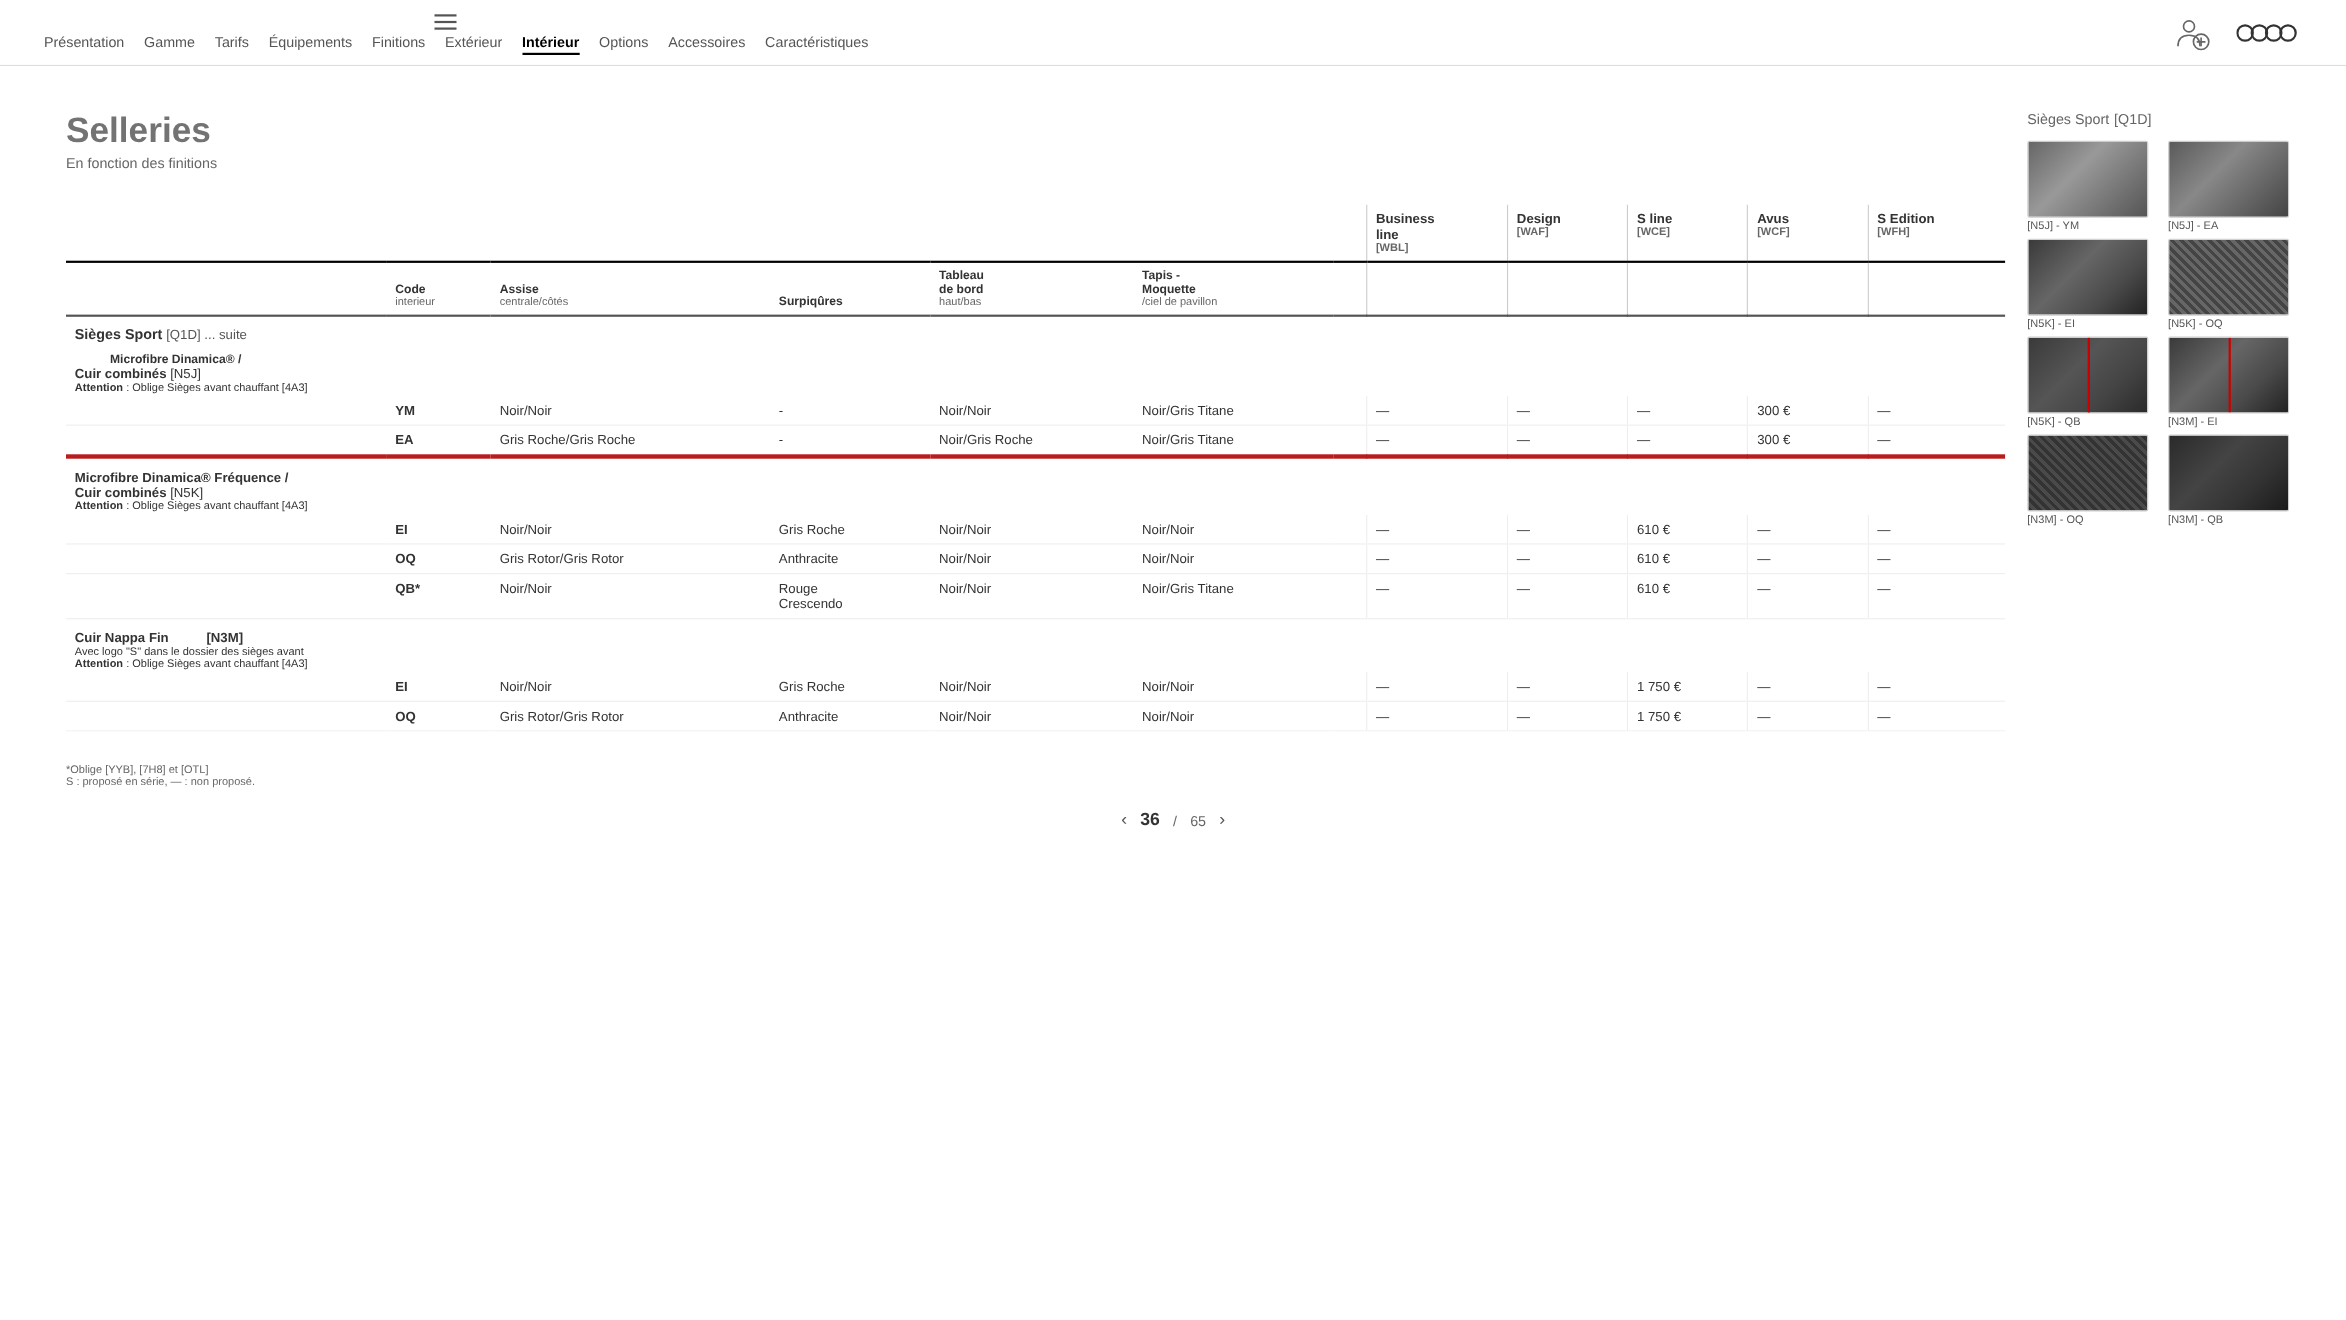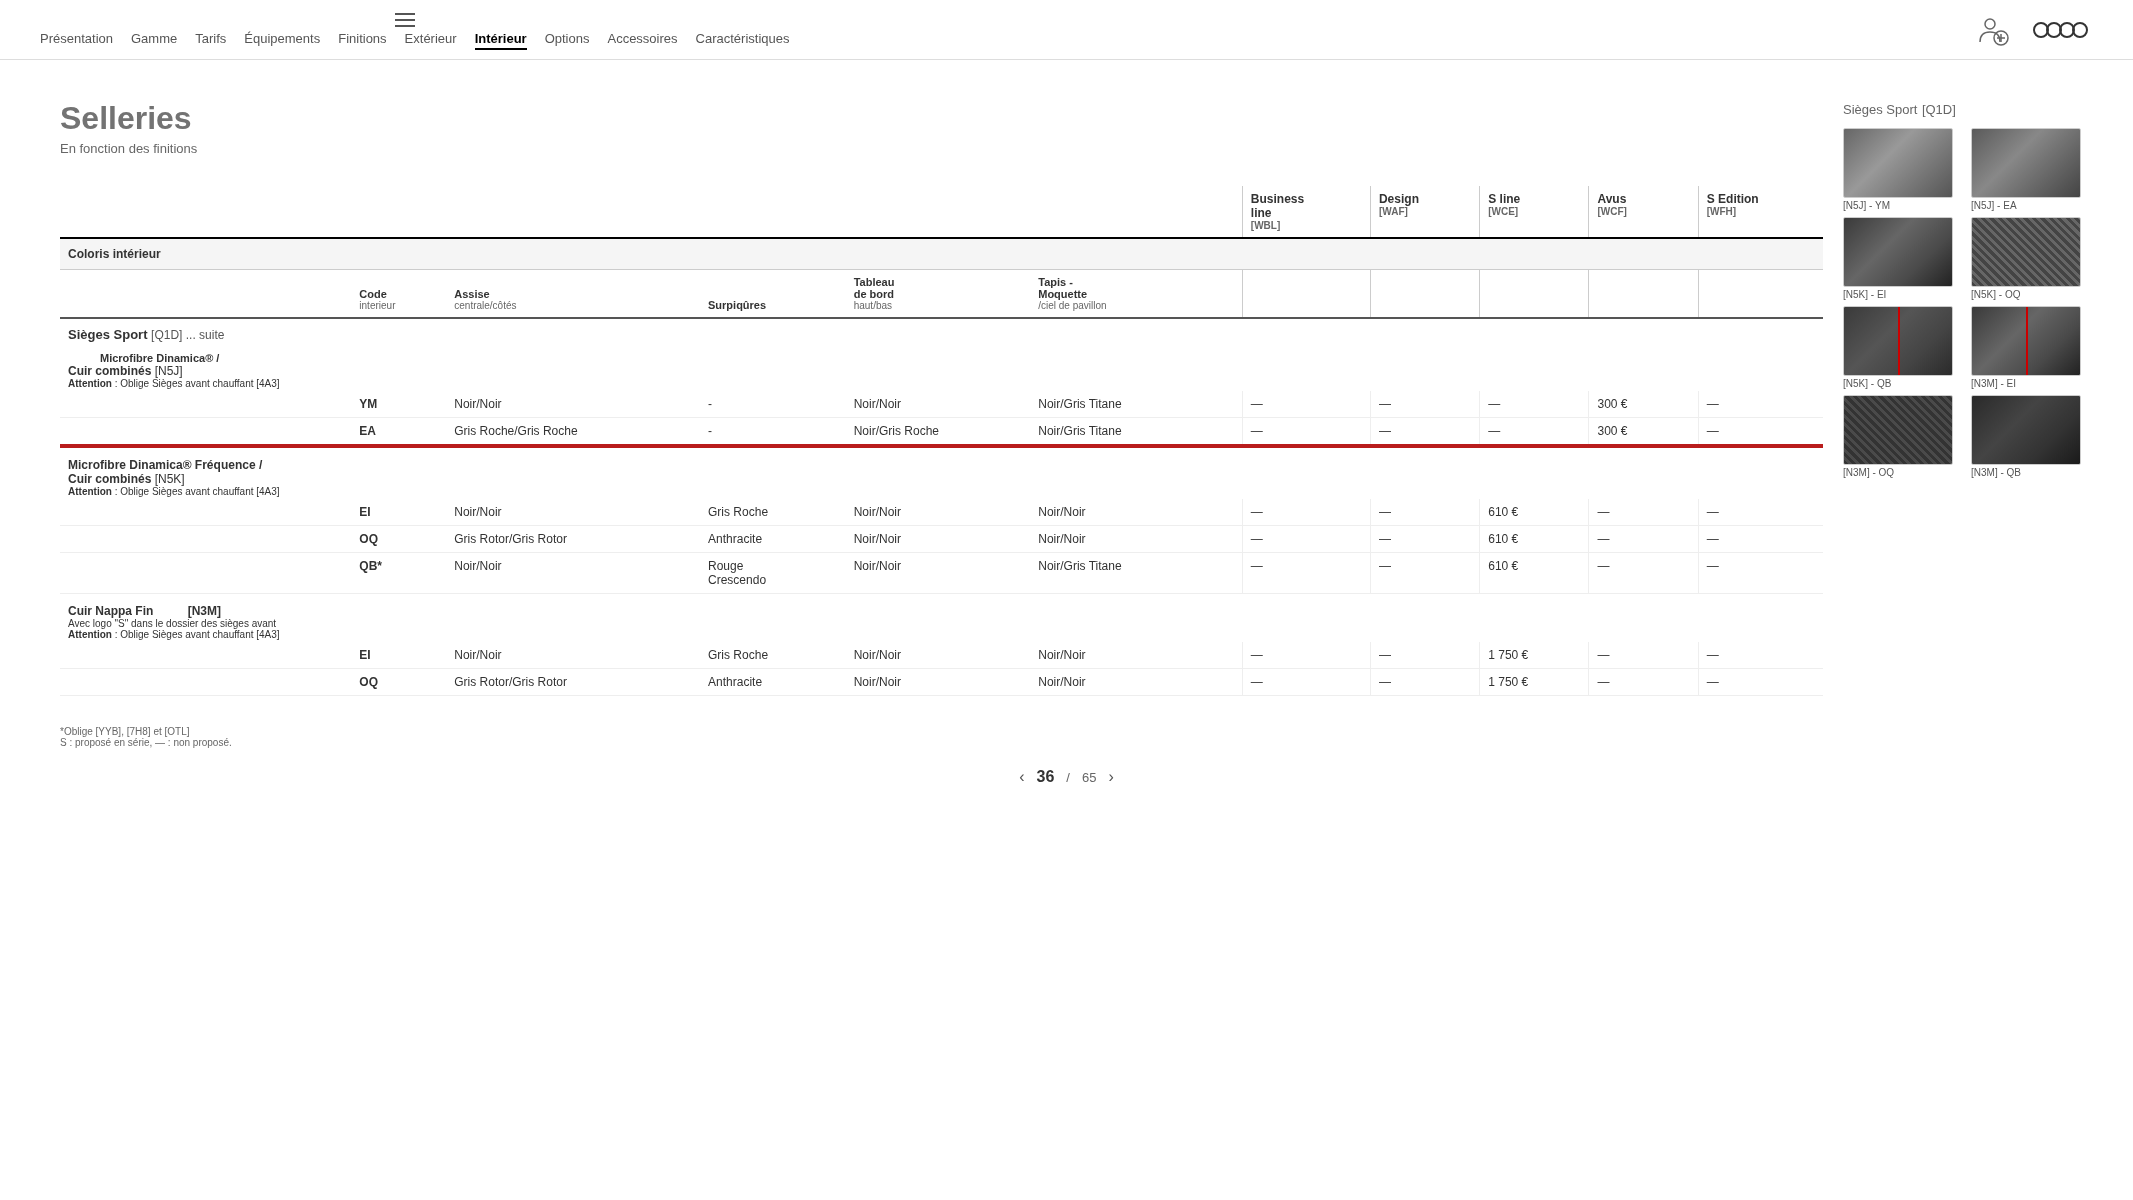--- a/index.html
+++ b/index.html
@@ -151,23 +151,20 @@
             <th class="finition-header-cell">
               <div class="finition-name">Avus</div>
               <div class="finition-code">[WCF]</div>
             </th>
             <th class="finition-header-cell">
               <div class="finition-name">S Edition</div>
               <div class="finition-code">[WFH]</div>
             </th>
           </tr>
 
-          <tr>
-            <td colspan="12" style="background:#f5f5f5; font-weight:bold; padding:8px; border-bottom:1px solid #ccc; border-top:1px solid #ccc;">Coloris intérieur</td>
-          </tr>
 
           <tr class="col-headers">
             <th style="min-width:160px;"></th>
             <th style="min-width:40px;">
               <div>Code</div>
               <div style="font-weight:normal;font-size:10px;color:#666;">interieur</div>
             </th>
             <th style="min-width:120px;">
               <div>Assise</div>
               <div style="font-weight:normal;font-size:10px;color:#666;">centrale/côtés</div>

